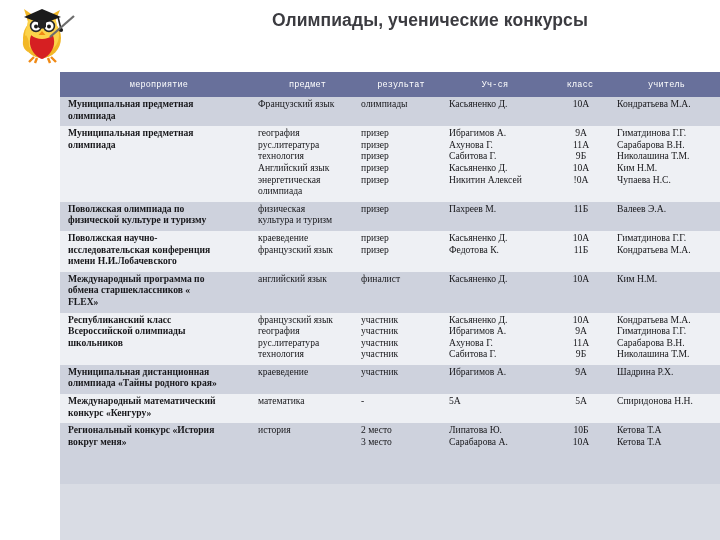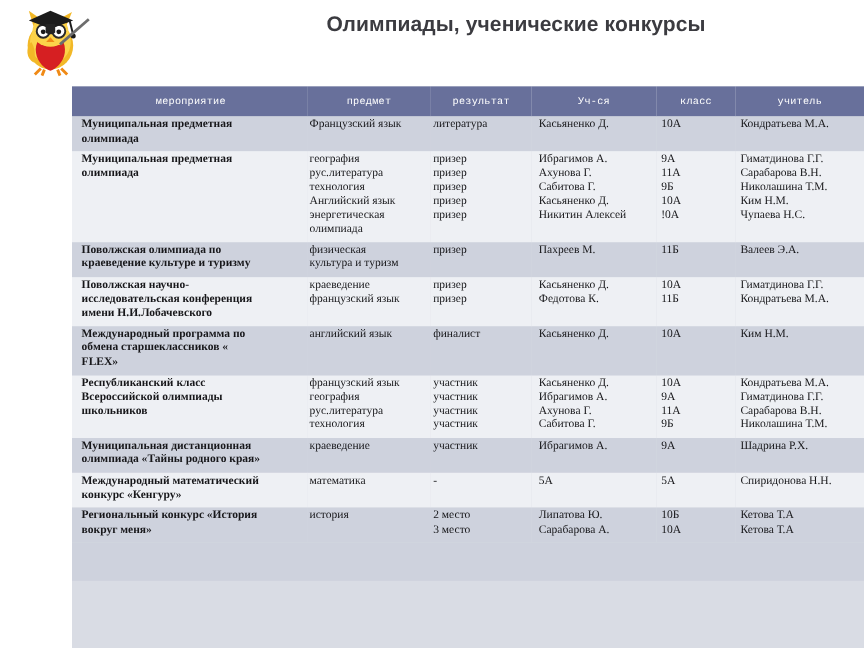--- a/index.html
+++ b/index.html
@@ -95,21 +95,21 @@
   tbody tr.shade-b td { background: #eef0f4; }
 
   td.event {
     font-weight: bold;
     padding-left: 8px;
     padding-right: 6px;
   }
   td.subject  { padding-left: 2px; }
   td.result   { padding-left: 2px; }
   td.pupil    { padding-left: 6px; }
-  td.klass    { padding-left: 4px; }
+  td.klass    { padding-left: 4px; text-align: center; }
   td.teacher  { padding-left: 4px; }
 
   .lines span { display: block; white-space: nowrap; }
   .ev-lines span { display: block; }
 
   .filler {
     background: #ced2dd;
     height: 26px;
   }
 </style>
@@ -189,21 +189,21 @@
                 <span>олимпиада</span>
               </div>
             </td>
             <td class="subject">
               <div class="lines">
                 <span>Французский язык</span>
               </div>
             </td>
             <td class="result">
               <div class="lines">
-                <span>литература</span>
+                <span>олимпиады</span>
               </div>
             </td>
             <td class="pupil">
               <div class="lines">
                 <span>Касьяненко Д.</span>
               </div>
             </td>
             <td class="klass">
               <div class="lines">
                 <span>10А</span>
@@ -266,21 +266,21 @@
                 <span>Николашина Т.М.</span>
                 <span>Ким Н.М.</span>
                 <span>Чупаева Н.С.</span>
               </div>
             </td>
           </tr>
           <tr class="shade-a">
             <td class="event">
               <div class="ev-lines">
                 <span>Поволжская олимпиада по</span>
-                <span>краеведение культуре и туризму</span>
+                <span>физической культуре и туризму</span>
               </div>
             </td>
             <td class="subject">
               <div class="lines">
                 <span>физическая</span>
                 <span>культура и туризм</span>
               </div>
             </td>
             <td class="result">
               <div class="lines">

